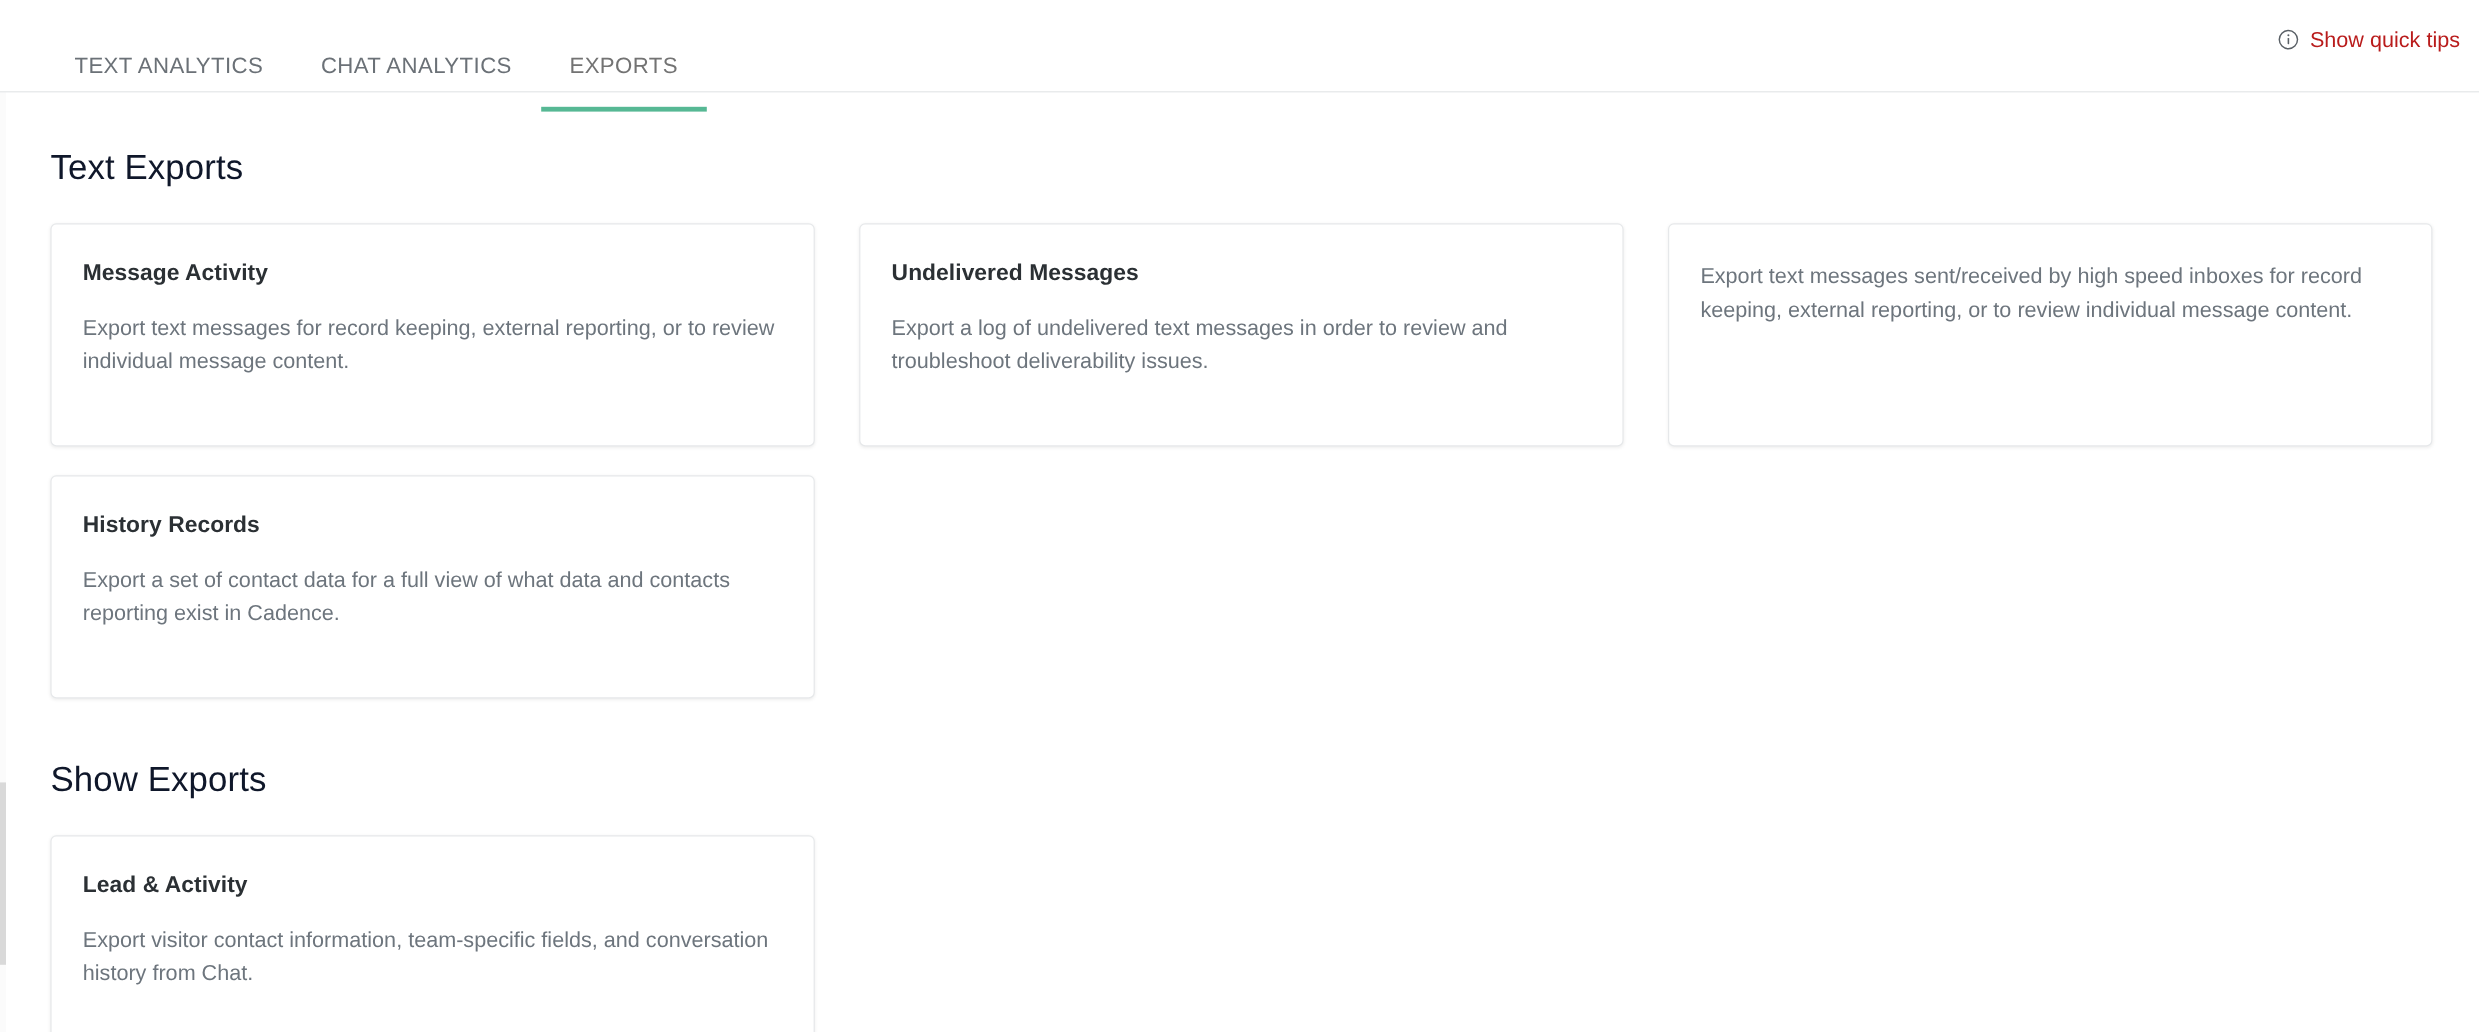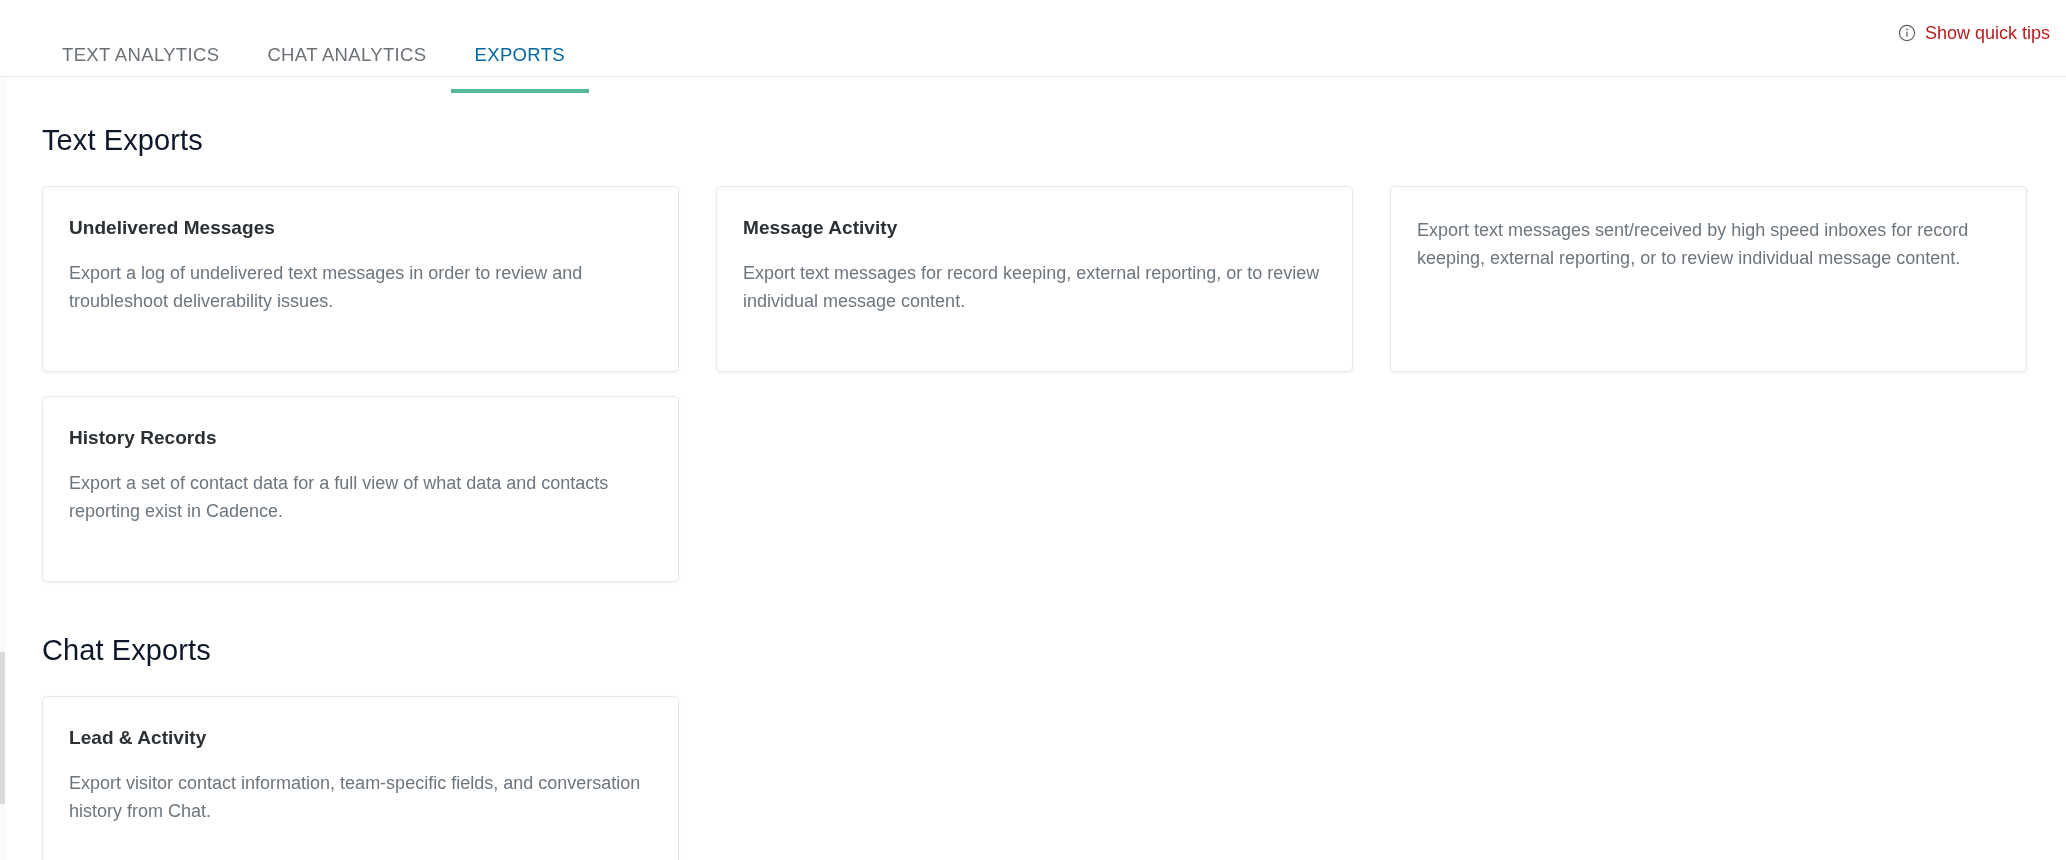--- a/index.html
+++ b/index.html
@@ -64,21 +64,21 @@
     letter-spacing: 0.35px;
     color: #6b7177;
     cursor: pointer;
     text-transform: uppercase;
     background: transparent;
     border: none;
     font-family: "Liberation Sans", sans-serif;
     white-space: nowrap;
   }
   .tab.active {
-    color: #0369a1;
+    color: #737373;
   }
   .tab.active::after {
     content: "";
     position: absolute;
     left: 0;
     right: 0;
     bottom: 0;
     height: 4px;
     background: #56b894;
   }
@@ -190,37 +190,37 @@
       <span class="quick-tips-label">Show quick tips</span>
     </div>
   </div>
 
   <div class="content">
 
     <h2 class="section-title">Text Exports</h2>
 
     <div class="card-grid">
       <div class="card">
+        <div class="card-title">Message Activity</div>
+        <p class="card-desc">Export text messages for record keeping, external reporting, or to review individual message content.</p>
+      </div>
+      <div class="card">
         <div class="card-title">Undelivered Messages</div>
         <p class="card-desc">Export a log of undelivered text messages in order to review and troubleshoot deliverability issues.</p>
       </div>
       <div class="card">
-        <div class="card-title">Message Activity</div>
-        <p class="card-desc">Export text messages for record keeping, external reporting, or to review individual message content.</p>
-      </div>
-      <div class="card">
         <p class="card-desc">Export text messages sent/received by high speed inboxes for record keeping, external reporting, or to review individual message content.</p>
       </div>
       <div class="card">
         <div class="card-title">History Records</div>
         <p class="card-desc">Export a set of contact data for a full view of what data and contacts reporting exist in Cadence.</p>
       </div>
     </div>
 
-    <h2 class="section-title chat">Chat Exports</h2>
+    <h2 class="section-title chat">Show Exports</h2>
 
     <div class="card-grid grid-chat">
       <div class="card">
         <div class="card-title">Lead &amp; Activity</div>
         <p class="card-desc">Export visitor contact information, team-specific fields, and conversation history from Chat.</p>
       </div>
     </div>
 
   </div>
 </div>

